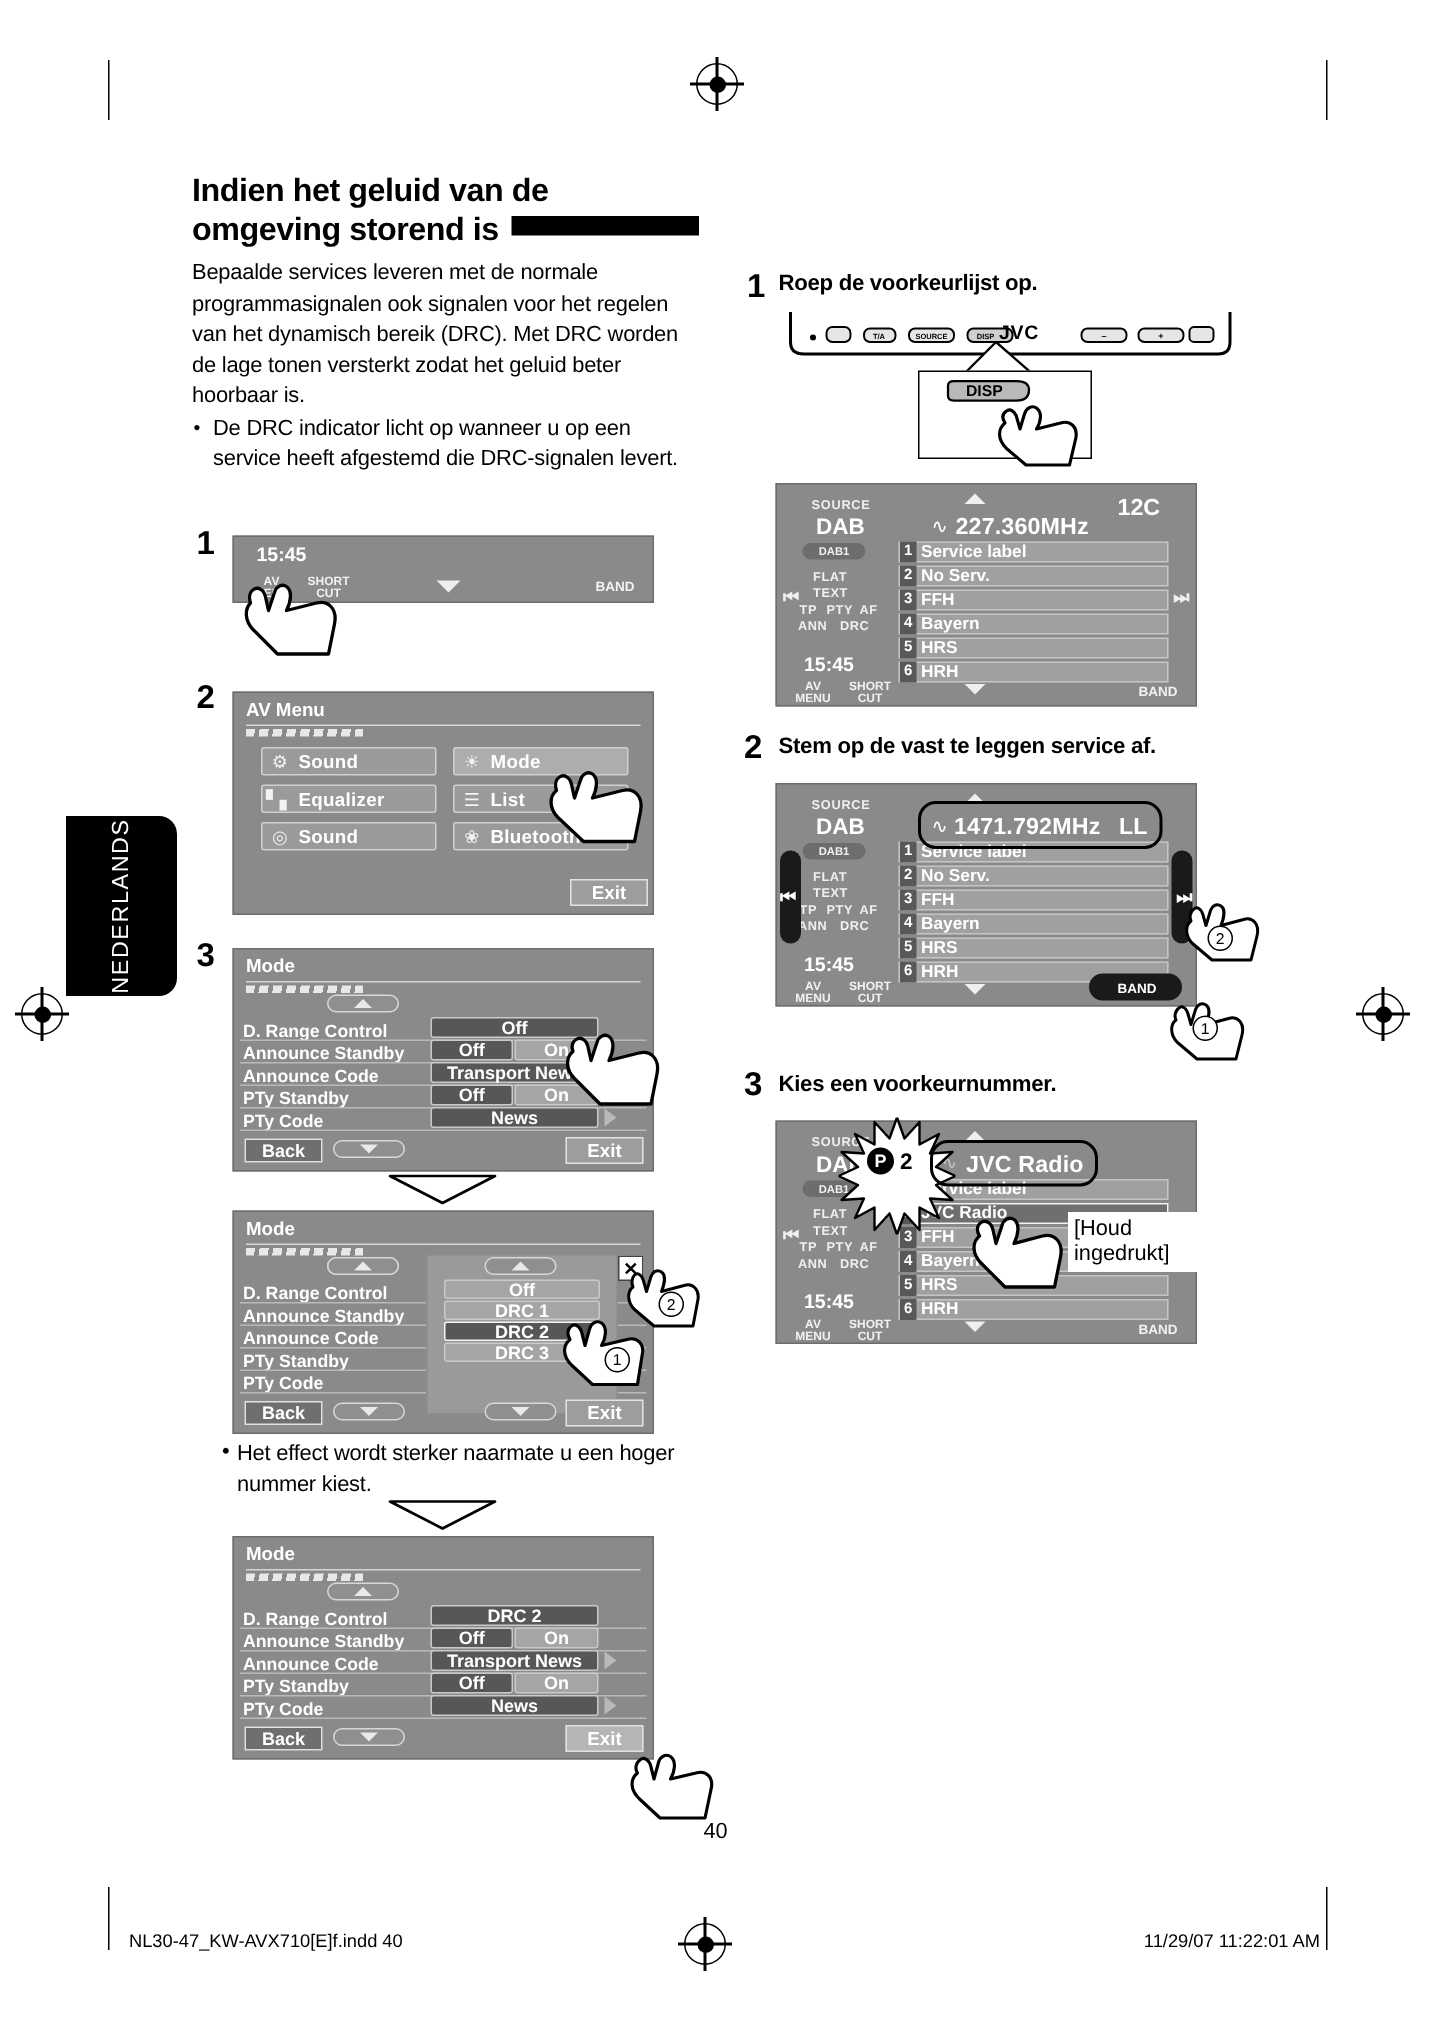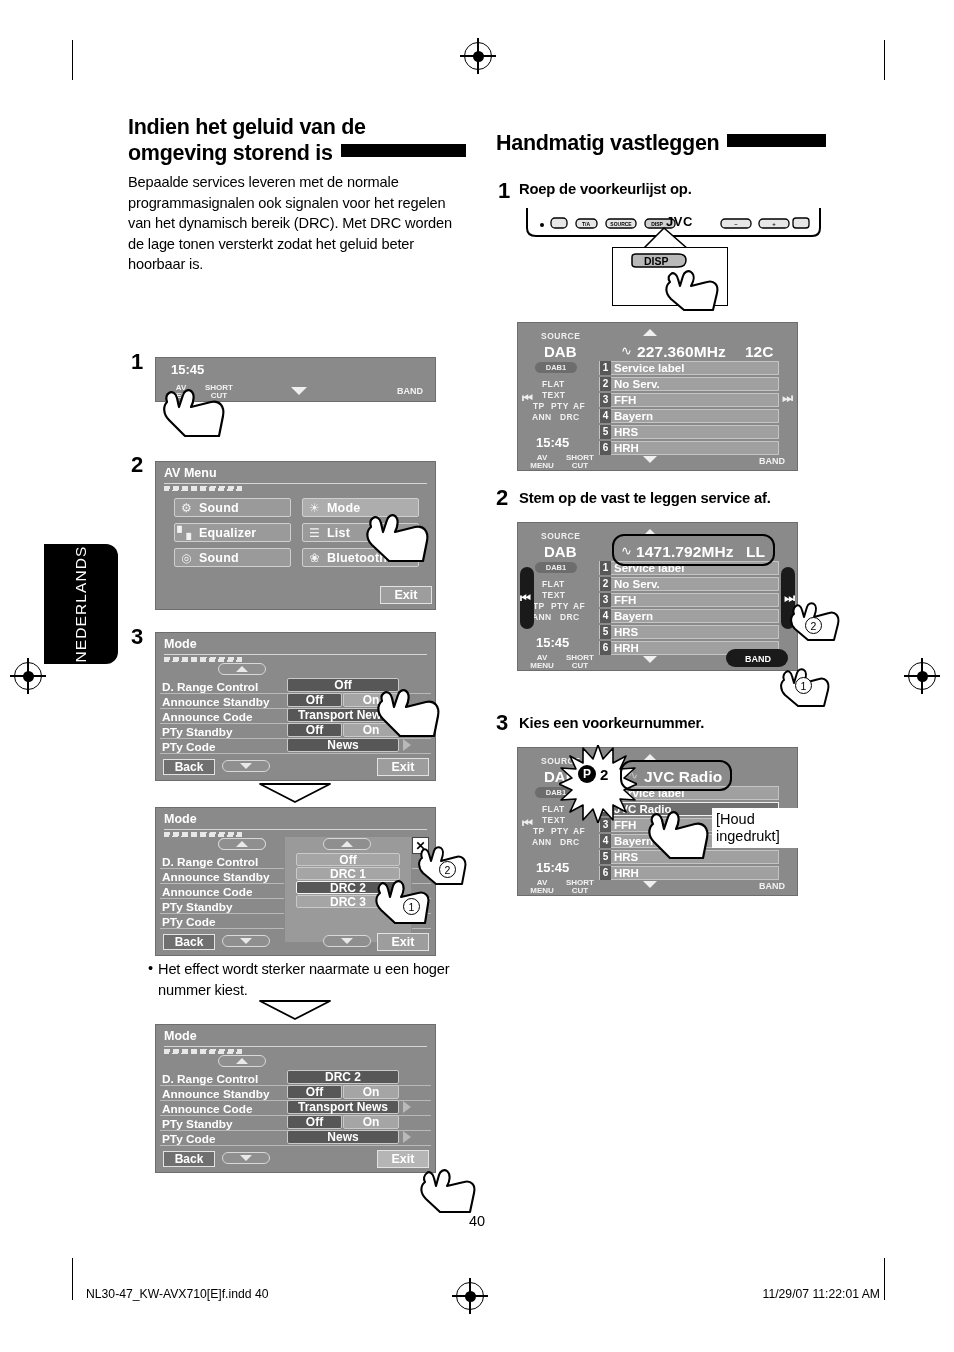--- a/index.html
+++ b/index.html
@@ -132,20 +132,23 @@
 
   <div class="lang-tab">
     <span>NEDERLANDS</span>
   </div>
 
   <div class="col-left">
     <h2 class="sec">
       <span>Indien het geluid van de omgeving storend is</span><span class="rule" style="width:125px;"></span>
     </h2>
     <p class="body">Bepaalde services leveren met de normale programmasignalen ook signalen voor het regelen van het dynamisch bereik (DRC). Met DRC worden de lage tonen versterkt zodat het geluid beter hoorbaar is.</p>
+    <ul class="bul">
+      <li>De DRC indicator licht op wanneer u op een service heeft afgestemd die DRC-signalen levert.</li>
+    </ul>
   </div>
 
   <div class="step" style="left:131px;top:349px;">1</div>
 
   <div class="lcd" style="left:155px;top:357px;width:279px;height:43px;">
     <div class="rd-time" style="left:15px;top:4px;">15:45</div>
     <div class="soft" style="left:8px;top:26px;width:34px;">
       <span>AV</span><br>
       <span>MENU</span>
     </div>
@@ -366,25 +369,20 @@
     <div class="exitbtn" style="left:221px;top:125px;background:#b5b5b5;">Exit</div>
   </div>
 
   <div class="hand" style="left:418px;top:1160px;">
     <svg width="62" height="54" viewBox="0 0 62 54">
       <path d="M7,22 C2,26 2,33 8,39 L22,52 L52,52 L56,33 C58,25 53,20 46,22 L29,26
                C32,21 33,14 29,11 C26,9 22,11 21,15 L18,26 L16,18 C15,13 11,11 9,13 C6,15 5,19 7,22 Z" fill="#ffffff" stroke="#000000" stroke-width="2.1" stroke-linejoin="round"></path>
     </svg>
   </div>
 
-  <div class="col-right">
-    <h2 class="sec" style="margin-bottom:10px;">
-      <span>Handmatig vastleggen</span><span class="rule" style="width:99px;"></span>
-    </h2>
-  </div>
 
   <div class="step" style="left:498px;top:178px;">1</div>
   <div class="step-title" style="position:absolute;left:519px;top:181px;">Roep de voorkeurlijst op.</div>
 
   <div style="position:absolute;left:524px;top:206px;width:300px;height:34px;">
     <svg width="300" height="34" viewBox="0 0 300 34">
       <path d="M3,2 L3,22 Q3,30 12,30 L288,30 Q296,30 296,22 L296,2" fill="none" stroke="#000" stroke-width="2"></path>
       <circle cx="18" cy="19" r="2" fill="#000"></circle>
       <rect x="27" y="12" width="16" height="10" rx="4" fill="#e6e6e6" stroke="#000" stroke-width="1.3"></rect>
       <rect x="52" y="13" width="21" height="9" rx="4" fill="#e6e6e6" stroke="#000" stroke-width="1.3"></rect>
@@ -432,21 +430,21 @@
     <div class="rd-ind" style="left:14px;top:89px;width:24px;">ANN</div>
     <div class="rd-ind" style="left:42px;top:89px;width:24px;">DRC</div>
     <div class="rd-time" style="left:18px;top:112px;">15:45</div>
 
     <div class="skip" style="left:4px;top:68px;">⏮</div>
     <div class="skip" style="right:4px;top:68px;">⏭</div>
 
     <div style="position:absolute;left:125px;top:6px;width:0;height:0;border-left:7px solid transparent;border-right:7px solid transparent;border-bottom:7px solid #efefef;"></div>
     <div style="position:absolute;left:103px;top:20px;font-size:13px;color:#fff;">∿</div>
     <div class="rd-freq" style="left:119px;top:20px;">227.360MHz</div>
-    <div class="rd-ch" style="left:227px;top:20px;">12C</div>
+    <div class="rd-ch" style="left:227px;top:7px;">12C</div>
 
     <div class="preset" style="left:81px;top:38px;width:180px;">
       <span class="num">1</span>
       <span class="nm">Service label</span>
     </div>
     <div class="preset" style="left:81px;top:54px;width:180px;">
       <span class="num">2</span>
       <span class="nm">No Serv.</span>
     </div>
     <div class="preset" style="left:81px;top:70px;width:180px;">

